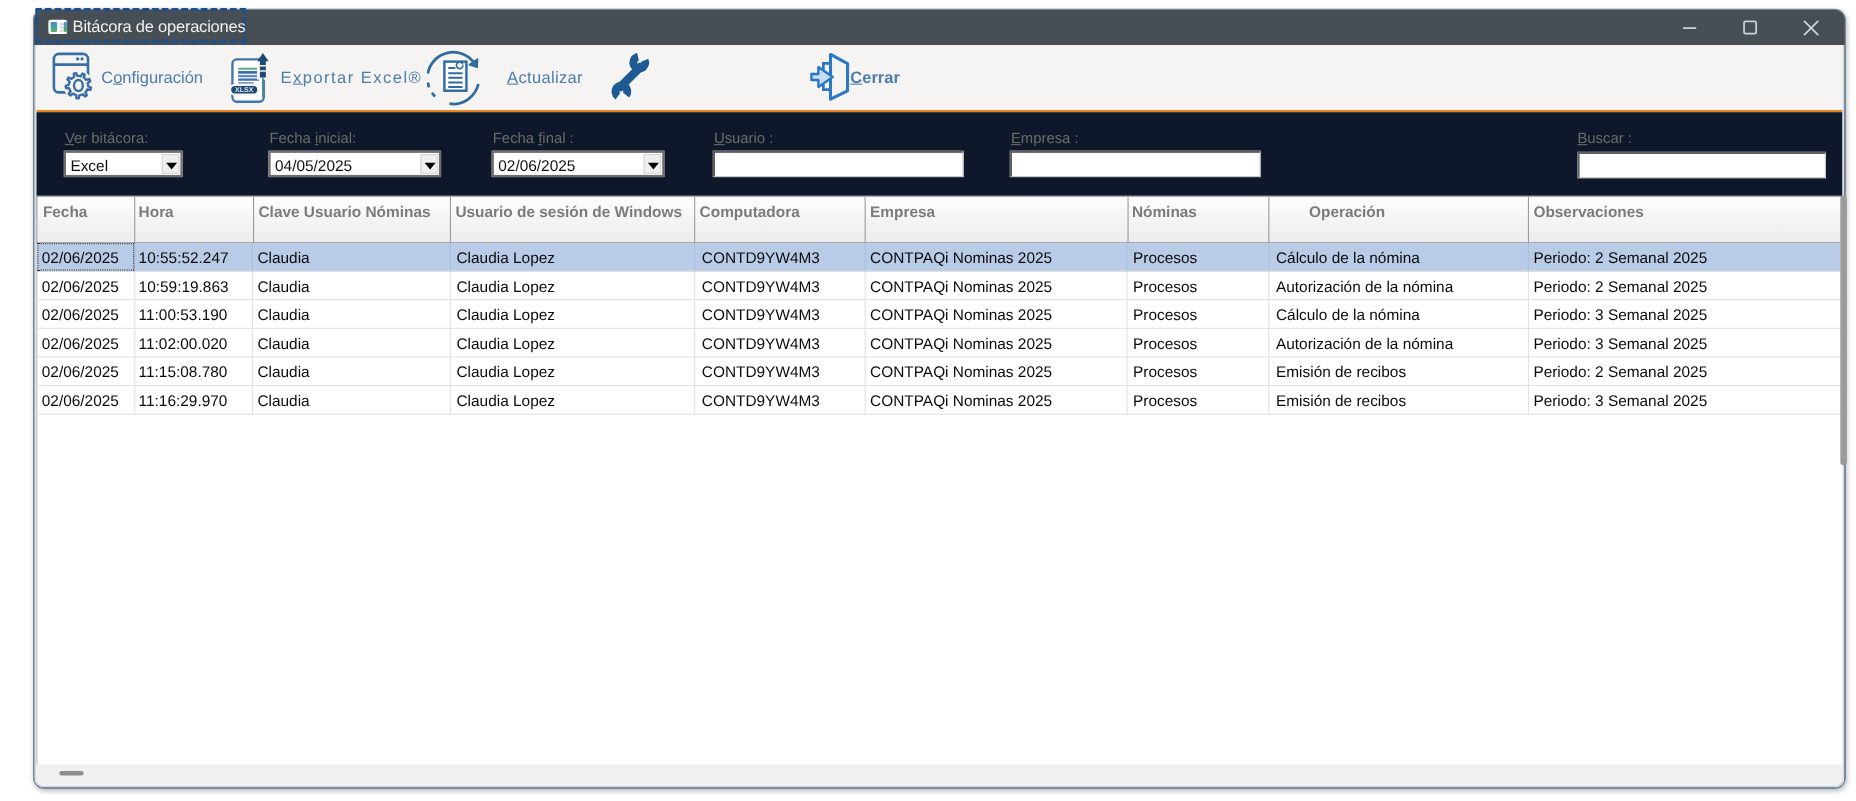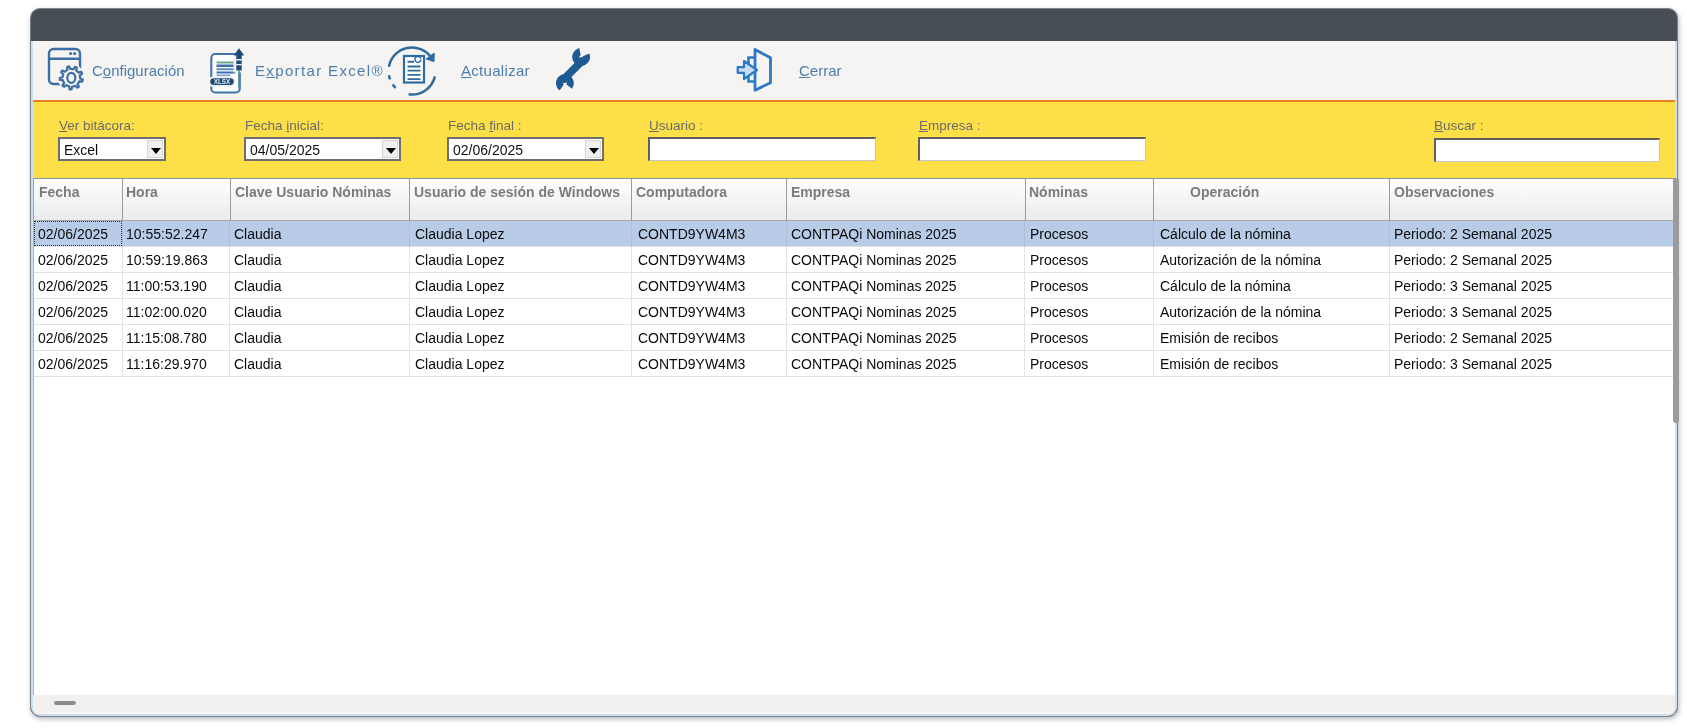--- a/index.html
+++ b/index.html
@@ -8,21 +8,21 @@
 #win{position:absolute;left:30px;top:8px;width:1648px;height:709px;border:1px solid #79838d;border-radius:10px;background:#474e54;box-shadow:1px 2px 5px rgba(90,100,110,.45);}
 #titlebar{position:absolute;left:0;top:0;width:100%;height:32px;}
 #dashbox{position:absolute;left:1px;top:-2px;width:192px;height:32px;border:3px dashed #1c4f8c;border-radius:2px;}
 #appicon{position:absolute;left:9px;top:8px;width:17px;height:13px;background:#fff;border-radius:2px;}
 #apptitle{position:absolute;left:31px;top:6px;font-size:15px;letter-spacing:-0.2px;color:#eef0f1;white-space:nowrap;}
 .winbtn{position:absolute;top:0;height:32px;}
 #content{position:absolute;left:0;top:32px;width:1646px;height:675px;border:2px solid #cfdfee;border-top:none;border-radius:0 0 9px 9px;background:#f5f4f2;overflow:hidden;}
 #toolbar{position:absolute;left:0;top:0;width:1642px;height:61px;background:#f5f4f2;border-bottom:2px solid #e8821f;}
 .tlbl{position:absolute;top:21px;font-size:15px;color:#4c7dae;white-space:nowrap;}
 .tlbl u{text-decoration:underline;}
-#filters{position:absolute;left:0;top:61px;width:1642px;height:97px;background:#fde047;border-bottom:1px solid #b9c8d4;}
+#filters{position:absolute;left:0;top:61px;width:1642px;height:97px;background:#0f172a;border-bottom:1px solid #b9c8d4;}
 .flbl{position:absolute;font-size:13.5px;color:#6b6b6b;white-space:nowrap;}
 .combo{position:absolute;height:24px;background:#fff;border:2px solid #6e6e6e;}
 .combo .txt{position:absolute;left:4px;top:3px;font-size:14px;color:#101010;}
 .combo .btn{position:absolute;right:1px;top:1px;bottom:1px;width:16px;background:#f0efed;border:1px solid #d6d5d3;}
 .combo .btn:after{content:"";position:absolute;left:3px;top:7px;width:0;height:0;border:5px solid transparent;border-top:6px solid #000;border-bottom:none;}
 .tinput{position:absolute;height:24px;background:#fff;border-top:2px solid #5f5f5f;border-left:2px solid #5f5f5f;border-right:1px solid #c8c7c5;border-bottom:1px solid #c8c7c5;}
 #grid{position:absolute;left:0;top:137px;width:1642px;height:517px;background:#ffffff;border-top:1px solid #8a949c;}
 #ghead{position:absolute;left:0;top:0;width:1640px;height:42px;background:linear-gradient(#fdfdfd,#ececec);border-bottom:1px solid #a8a8a8;border-left:1px solid #a5a5a5;}
 .hcell{position:absolute;top:5px;font-size:14px;font-weight:bold;color:#7b7b7b;white-space:nowrap;}
 .hsep{position:absolute;top:0;width:1px;height:42px;background:#9b9b9b;}
@@ -31,20 +31,41 @@
 .cell{position:absolute;top:0;line-height:26px;font-size:14px;color:#0a0a0a;white-space:nowrap;}
 .vsep{position:absolute;top:0;width:1px;height:26px;background:#e2e2e2;}
 .row.sel .vsep{background:#aebfd9;}
 #hscroll{position:absolute;left:0;top:654px;width:1642px;height:17px;background:#f1f0ee;}
 #hthumb{position:absolute;left:21px;top:6px;width:22px;height:4px;background:#8d8d8d;border-radius:2px;}
 #vthumb{position:absolute;left:1642px;top:169px;width:6px;height:245px;background:#9b9b9b;border-radius:3px;z-index:9;}
 </style>
 </head>
 <body>
 <div id="win">
+  <div id="titlebar">
+    <div id="dashbox">
+      <div id="appicon">
+        <div class="abs" style="left:2px;top:2px;width:6px;height:9px;border-radius:1px;background:linear-gradient(#4a8ed0,#55b06a);"></div>
+        <div class="abs" style="left:10px;top:3px;width:5px;height:1.5px;background:#d9d9d9;"></div>
+        <div class="abs" style="left:10px;top:6px;width:5px;height:1.5px;background:#d9d9d9;"></div>
+        <div class="abs" style="left:10px;top:9px;width:5px;height:1.5px;background:#d9d9d9;"></div>
+        <div class="abs" style="left:14px;top:2px;width:3px;height:9px;border-radius:1px;background:linear-gradient(#4a8ed0,#55b06a);"></div>
+      </div>
+      <div id="apptitle">Bitácora de operaciones</div>
+    </div>
+    <svg class="winbtn" style="right:125px;width:32px;" viewBox="0 0 32 32">
+        <line x1="10" y1="16.5" x2="22" y2="16.5" stroke="#ced2d5" stroke-width="1.6"></line>
+      </svg>
+    <svg class="winbtn" style="right:70px;width:32px;" viewBox="0 0 32 32">
+        <rect x="10.5" y="10.5" width="11" height="11" rx="1.5" fill="none" stroke="#ced2d5" stroke-width="1.6"></rect>
+      </svg>
+    <svg class="winbtn" style="right:15px;width:32px;" viewBox="0 0 32 32">
+        <path d="M10 10 L23 23 M23 10 L10 23" stroke="#ced2d5" stroke-width="1.6"></path>
+      </svg>
+  </div>
   <div id="content">
     <div id="toolbar">
       <svg class="abs" style="left:13px;top:5px;" width="48" height="52" viewBox="0 0 48 52">
         <rect x="3" y="3" width="31" height="35" rx="4.5" fill="none" stroke="#3a6ea5" stroke-width="2.4"></rect>
         <line x1="3" y1="12.7" x2="34" y2="12.7" stroke="#3a6ea5" stroke-width="2.4"></line>
         <circle cx="24.6" cy="7.6" r="1.5" fill="#3a6ea5"></circle>
         <circle cx="28.6" cy="7.6" r="1.5" fill="#3a6ea5"></circle>
         <g transform="translate(25.3,31.8)">
           <circle cx="0" cy="0" r="13.5" fill="#f5f4f2" stroke="none"></circle>
           <path d="M0.3 -8.8 L2.1 -8.5 L3.8 -11.0 L5.6 -10.1 L4.9 -7.3 L5.9 -6.5 L7.1 -5.2 L9.9 -6.0 L10.8 -4.2 L8.5 -2.4 L8.7 -1.2 L8.8 0.6 L11.5 1.8 L11.0 3.8 L8.0 3.6 L7.5 4.7 L6.3 6.1 L7.6 8.8 L6.0 9.9 L3.9 7.9 L2.7 8.4 L0.9 8.8 L0.2 11.6 L-1.8 11.5 L-2.1 8.5 L-3.3 8.2 L-4.9 7.3 L-7.3 9.0 L-8.8 7.6 L-7.1 5.2 L-7.8 4.1 L-8.5 2.4 L-11.4 2.2 L-11.6 0.2 L-8.8 -0.6 L-8.6 -1.8 L-8.0 -3.6 L-10.1 -5.6 L-9.0 -7.3 L-6.3 -6.1 L-5.4 -6.9 L-3.9 -7.9 L-4.2 -10.8 L-2.2 -11.4 L-0.9 -8.8 Z" fill="#f5f4f2" stroke="#3a6ea5" stroke-width="2.2" stroke-linejoin="round"></path>
@@ -88,21 +109,21 @@
           <circle cx="40" cy="20.5" r="5.4" fill="none" stroke="#1e5a94" stroke-width="7.2" stroke-dasharray="25.9 8" transform="rotate(22 40 20.5)"></circle>
           <circle cx="10" cy="27.5" r="5.4" fill="none" stroke="#1e5a94" stroke-width="7.2" stroke-dasharray="8.6 8 17.3 0" transform="rotate(-10 10 27.5)"></circle>
         </g>
       </svg>
       <div class="tlbl" style="left:580px;margin-top:46px;"><u>M</u>antenimiento</div>
       <svg class="abs" style="left:700px;top:5px;" width="50" height="48" viewBox="0 0 50 48">
         <path d="M22.5 11.5 L15.5 11.5 L15.5 35.5 L22.5 35.5" fill="none" stroke="#2b78c5" stroke-width="2.5"></path>
         <path d="M22 3.5 L37.5 11.8 L37.5 36.7 L22 44.2 Z" fill="#f5f4f2" stroke="#2b78c5" stroke-width="2.8" stroke-linejoin="round"></path>
         <path d="M4.7 21.2 L11 21.2 L11 15 L24 24 L11 33 L11 26.8 L4.7 26.8 Z" fill="#c9ddf2" stroke="#2b78c5" stroke-width="2.2" stroke-linejoin="round"></path>
       </svg>
-      <div class="tlbl" style="left:766px;"><u>C</u>errar</div>
+      <div class="tlbl" style="left:740px;font-weight:bold;"><u>C</u>errar</div>
     </div>
     <div id="filters">
       <div class="flbl" style="left:26px;top:16px;"><u>V</u>er bitácora:</div>
       <div class="combo" style="left:25px;top:35px;width:108px;">
         <div class="txt">Excel</div>
           <div class="btn"></div>
       </div>
       <div class="flbl" style="left:212px;top:16px;">Fecha <u>i</u>nicial:</div>
       <div class="combo" style="left:211px;top:35px;width:157px;">
         <div class="txt">04/05/2025</div>

